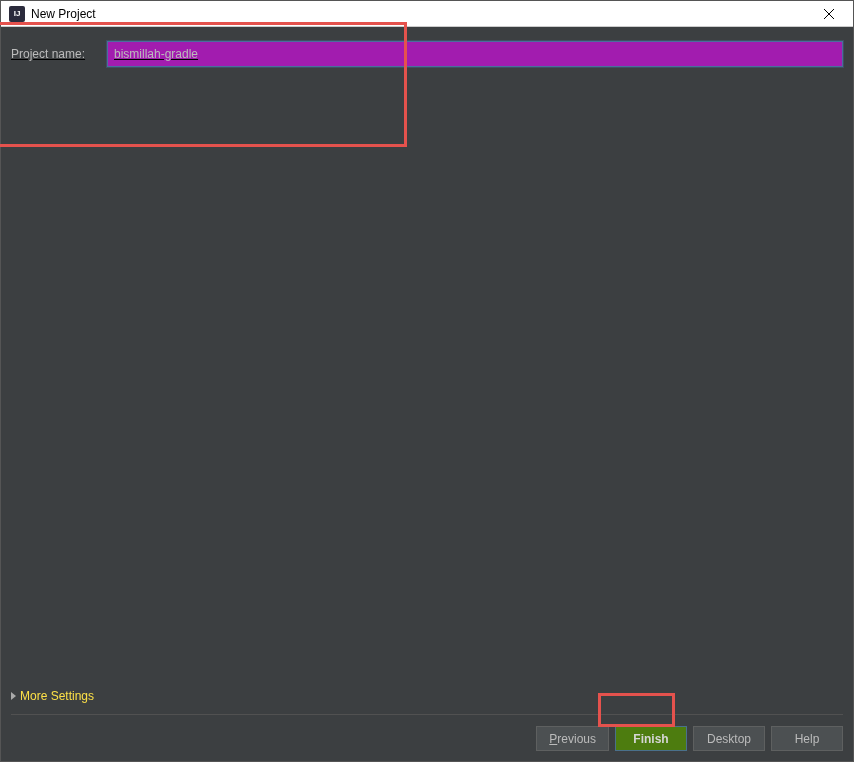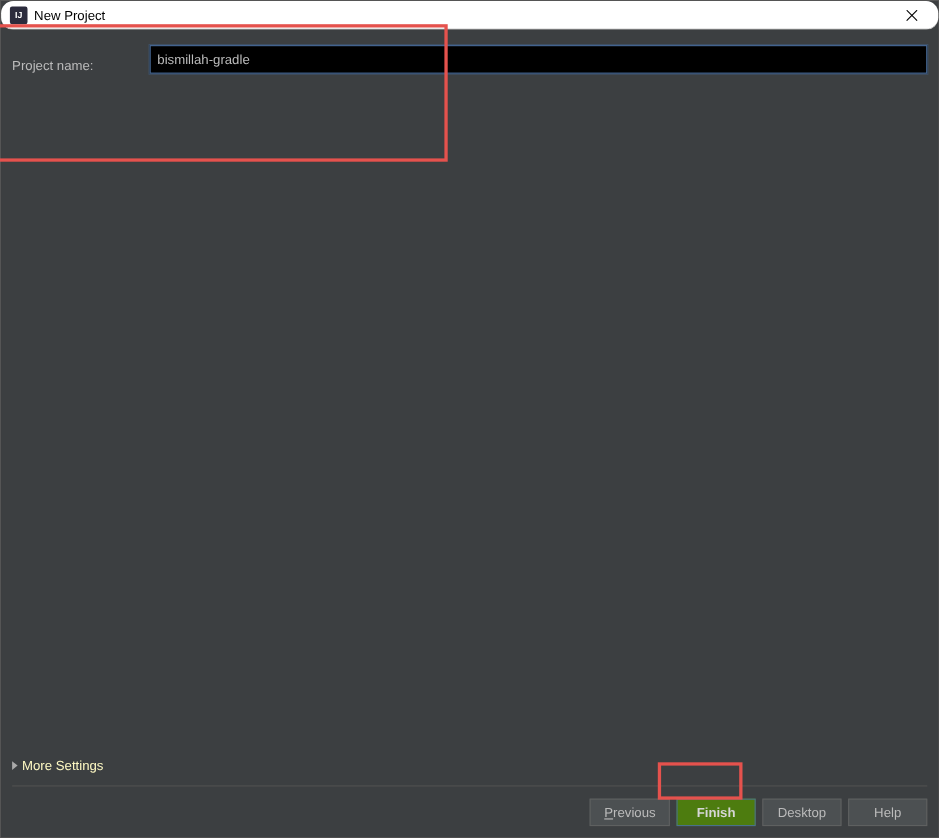--- a/index.html
+++ b/index.html
@@ -27,21 +27,20 @@
     }
 
     
     .titlebar {
       height: 26px;
       background: #fff;
       display: flex;
       align-items: center;
       padding: 0 4px 0 8px;
       border-bottom: 1px solid #ccc;
-      border-radius: 11px;
     }
 
     .titlebar .app-icon {
       width: 16px;
       height: 16px;
       background: #2b2b3c;
       display: flex;
       align-items: center;
       justify-content: center;
       border-radius: 2px;
@@ -76,46 +75,46 @@
     .body {
       flex: 1;
       background: #3c3f41;
       position: relative;
       padding: 14px 10px 10px 10px;
     }
 
     
     .form-row {
       display: flex;
-      align-items: flex-end;
+      align-items: center;
       margin-bottom: 8px;
       gap: 8px;
+      text-decoration: underline;
     }
 
     .form-label {
       width: 88px;
       color: #bbbbbb;
       font-size: 12px;
       white-space: nowrap;
     }
 
     .form-label .mnemonic {
       text-decoration: underline;
     }
 
     .text-input {
       flex: 1;
       height: 24px;
-      background: #000000;
+      background: #a21caf;
       border: 1px solid #5e6060;
       color: #bbbbbb;
       padding: 12px 6px;
       font-size: 12px;
       outline: none;
-      margin-left: 29px;
     }
 
     .text-input.focused {
       border: 1px solid #4a6e9d;
       box-shadow: 0 0 0 1px rgba(70,110,160,0.35);
     }
 
     .browse-btn {
       width: 22px;
       height: 22px;
@@ -151,21 +150,21 @@
     }
 
     
     .expander {
       position: absolute;
       left: 10px;
       bottom: 58px;
       display: flex;
       align-items: center;
       gap: 4px;
-      color: #fef9c3;
+      color: #fde047;
       font-size: 12px;
       cursor: default;
     }
 
     .expander .tri {
       display: inline-block;
       width: 0;
       height: 0;
       border-top: 4px solid transparent;
       border-bottom: 4px solid transparent;

